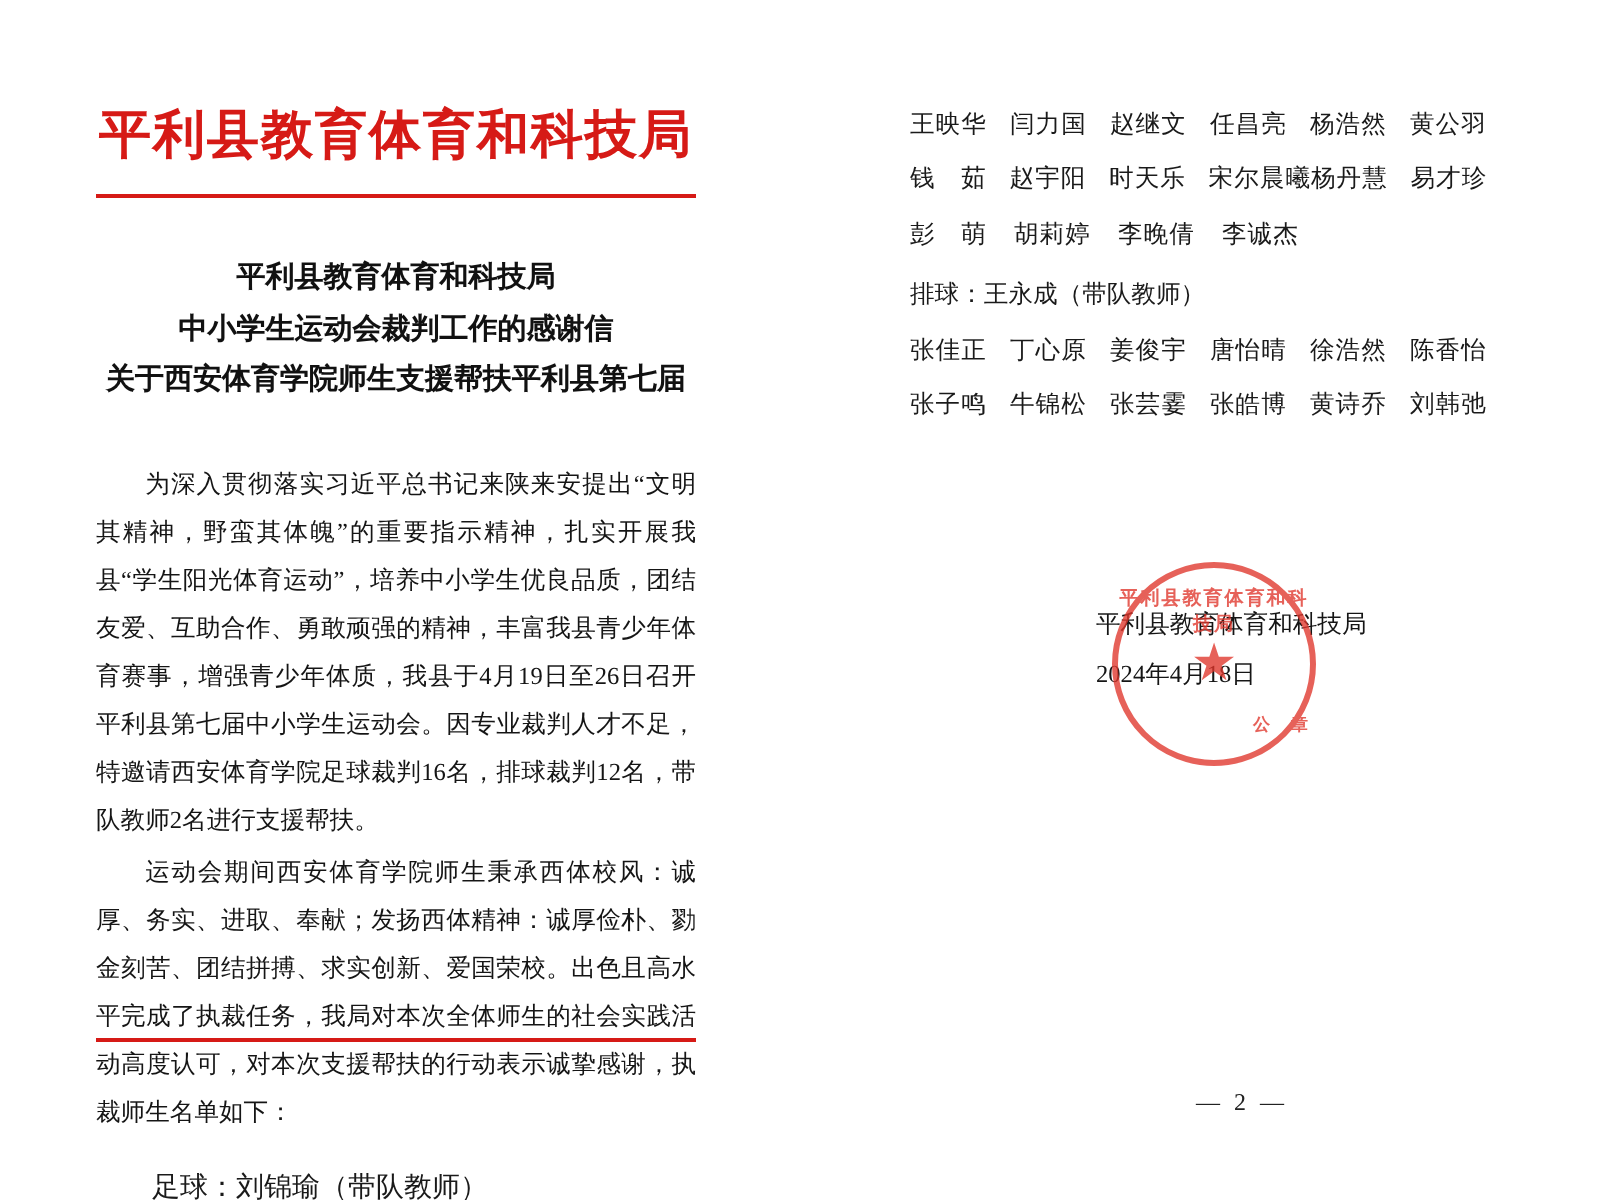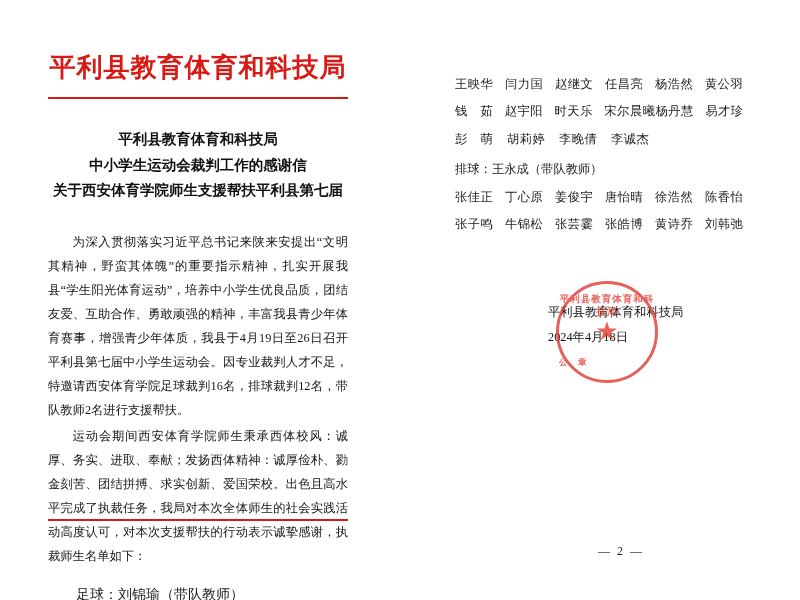--- a/index.html
+++ b/index.html
@@ -75,21 +75,21 @@
     position: absolute;
     left: 48px;
     top: 519px;
     width: 300px;
     border-top: 2px solid #d61a16;
   }
   
   #right-col {
     position: absolute;
     left: 455px;
-    top: 78px;
+    top: 56px;
     width: 300px;
     font-size: 12.3px;
     line-height: 1.0;
   }
   .name-row {
     display: flex;
     margin-bottom: 15px;
     white-space: nowrap;
   }
   .name-cell {
@@ -142,21 +142,21 @@
     color: #e0352b;
     font-size: 9.5px;
     letter-spacing: 1px;
     font-weight: bold;
   }
   #seal-bottom-text {
     position: absolute;
     left: 0;
     bottom: 11px;
     width: 100%;
-    text-align: left;
+    text-align: right;
     color: #e0352b;
     font-size: 8.5px;
     letter-spacing: 1px;
     font-weight: bold;
   }
   
   #page-number {
     position: absolute;
     right: 48px;
     top: 544px;

